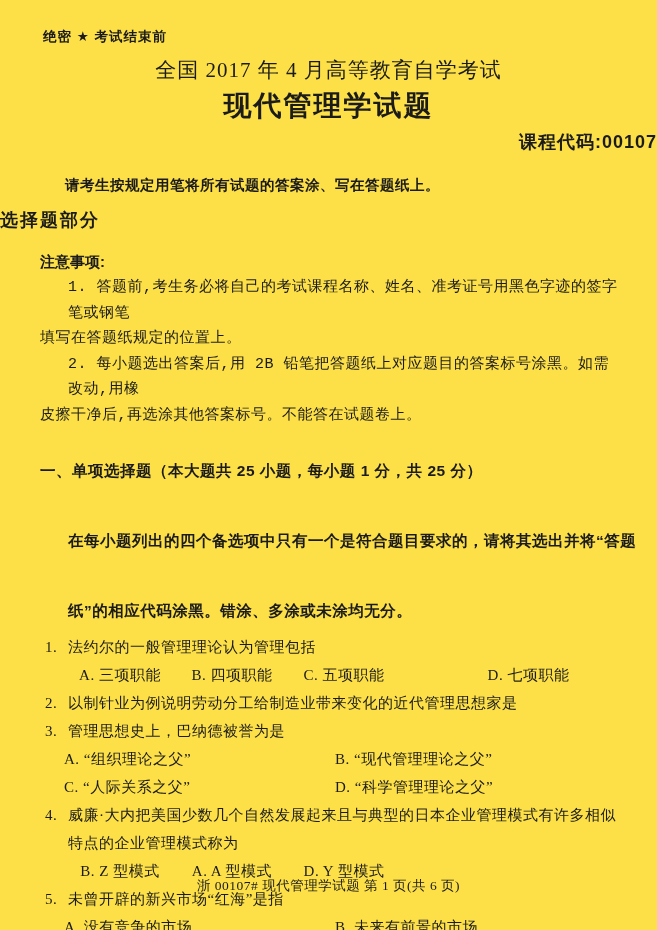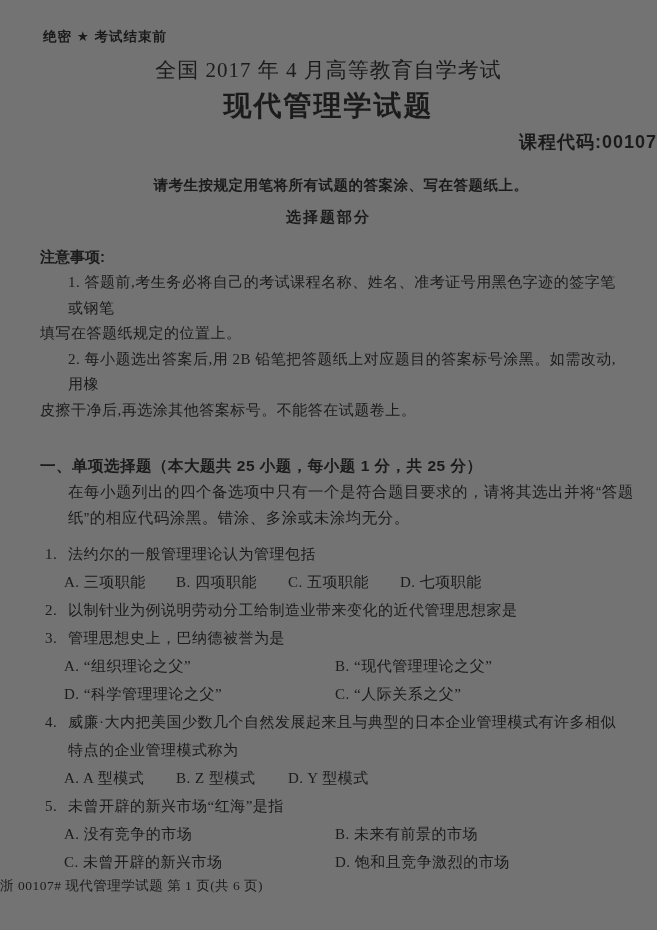--- a/index.html
+++ b/index.html
@@ -5,21 +5,21 @@
   html, body { margin: 0; padding: 0; }
   body {
     width: 657px;
     background: #e8e8e8;
     font-family: "Liberation Serif", "DejaVu Serif", serif;
   }
   .page {
     position: relative;
     width: 657px;
     height: 930px;
-    background: #737373;
+    background: #fde047;
     color: #1b1b1b;
     overflow: hidden;
     box-sizing: border-box;
     padding-top: 28px;
   }
   .hei { font-family: "Liberation Sans", "DejaVu Sans", sans-serif; }
 
   .classification {
     margin-left: 43px;
     font-size: 13.5px;
@@ -46,85 +46,87 @@
     text-align: right;
     font-size: 18px;
     font-weight: bold;
     letter-spacing: 1px;
   }
   .instruction {
     margin: 22px 40px 0 65px;
     font-size: 14.5px;
     font-weight: bold;
     letter-spacing: 0.5px;
-    text-align: center;
   }
   .section-title {
     margin-top: 13px;
-    text-align: center;
-    font-size: 15px;
+    text-align: left;
+    font-size: 18px;
     font-weight: bold;
     letter-spacing: 2px;
   }
   .notes-heading {
     margin: 21px 0 0 40px;
     font-size: 15px;
     font-weight: bold;
     height: 22px;
   }
   .note-line {
     margin-left: 40px;
     margin-right: 36px;
     font-size: 15px;
     line-height: 25.5px;
     letter-spacing: 0.5px;
+    font-family: Liberation Mono, monospace;
   }
   .note-indent { padding-left: 28px; }
 
   .part-heading {
     margin: 30px 0 0 40px;
     font-size: 15.5px;
     font-weight: bold;
     line-height: 26px;
     letter-spacing: 0.5px;
     display: flex;
   }
   .part-heading .marker { flex: 0 0 auto; }
   .part-desc {
     margin-left: 68px;
     font-size: 15.5px;
-    font-weight: normal;
+    font-weight: bold;
     line-height: 26px;
     letter-spacing: 0.5px;
+    margin-top: 44px;
   }
 
   .questions { margin-top: 9px; }
   .question { margin-left: 45px; font-size: 15px; letter-spacing: 0.5px; }
   .q-line { display: flex; line-height: 28px; }
   .q-num { flex: 0 0 23px; }
   .q-cont { padding-left: 23px; line-height: 28px; }
   .opts { margin-left: 19px; }
   .opts-row4 {
     display: grid;
     grid-template-columns: 112px 112px 112px auto;
     line-height: 28px;
+    text-align: center;
   }
   .opts-grid2 {
     display: grid;
     grid-template-columns: 271px auto;
     line-height: 28px;
   }
   .opt { white-space: nowrap; }
 
   .footer {
     position: absolute;
     left: 0;
     top: 877px;
     width: 100%;
-    text-align: left;
+    text-align: center;
     font-size: 13.5px;
     letter-spacing: 0.5px;
   }
 </style>
 </head>
 <body>
 
 <div class="page">
 
   <div class="classification hei">绝密 ★ 考试结束前</div>
@@ -173,34 +175,34 @@
     </div>
 
     <div class="question">
       <div class="q-line">
         <span class="q-num">3.</span>
         <span class="q-text">管理思想史上，巴纳德被誉为是</span>
       </div>
       <div class="opts opts-grid2">
         <span class="opt">A. “组织理论之父”</span>
         <span class="opt">B. “现代管理理论之父”</span>
+        <span class="opt">C. “人际关系之父”</span>
         <span class="opt">D. “科学管理理论之父”</span>
-        <span class="opt">C. “人际关系之父”</span>
       </div>
     </div>
 
     <div class="question">
       <div class="q-line">
         <span class="q-num">4.</span>
         <span class="q-text">威廉·大内把美国少数几个自然发展起来且与典型的日本企业管理模式有许多相似</span>
       </div>
       <div class="q-cont">特点的企业管理模式称为</div>
       <div class="opts opts-row4">
+        <span class="opt">B. Z 型模式</span>
         <span class="opt">A. A 型模式</span>
-        <span class="opt">B. Z 型模式</span>
         <span class="opt">D. Y 型模式</span>
       </div>
     </div>
 
     <div class="question">
       <div class="q-line">
         <span class="q-num">5.</span>
         <span class="q-text">未曾开辟的新兴市场“红海”是指</span>
       </div>
       <div class="opts opts-grid2">

